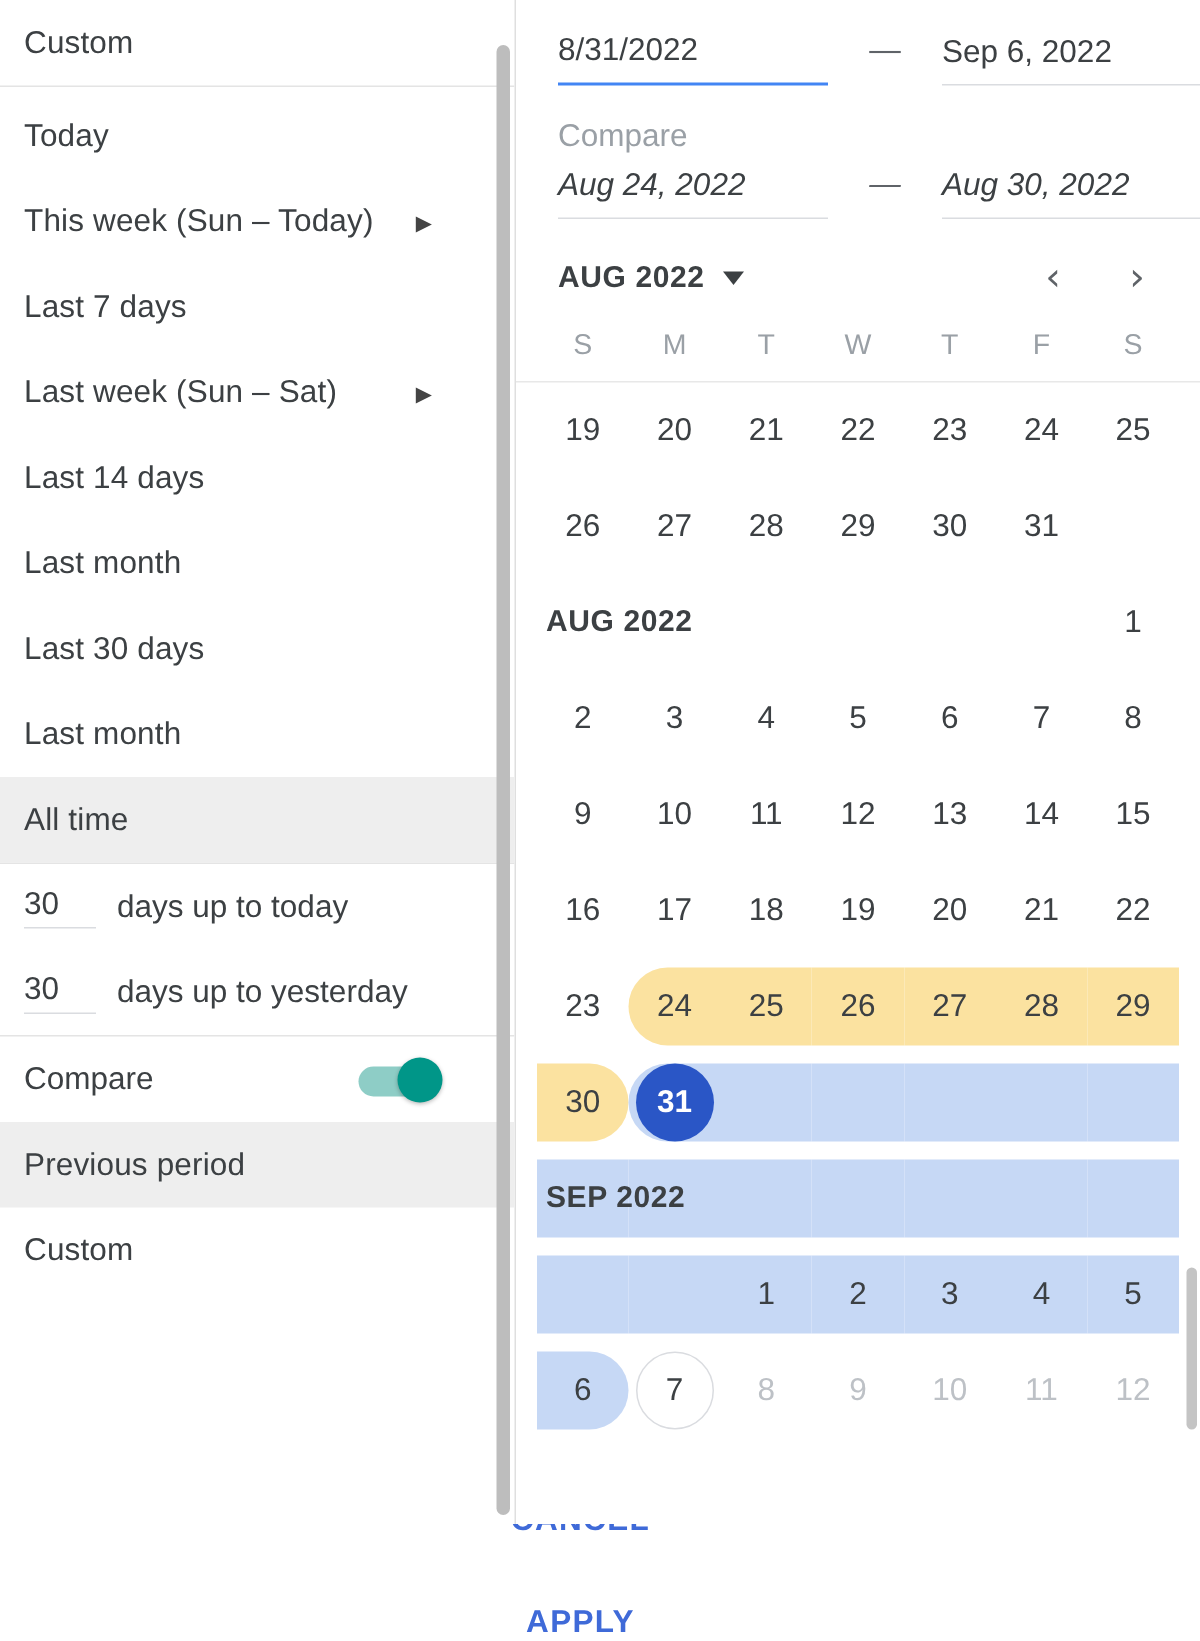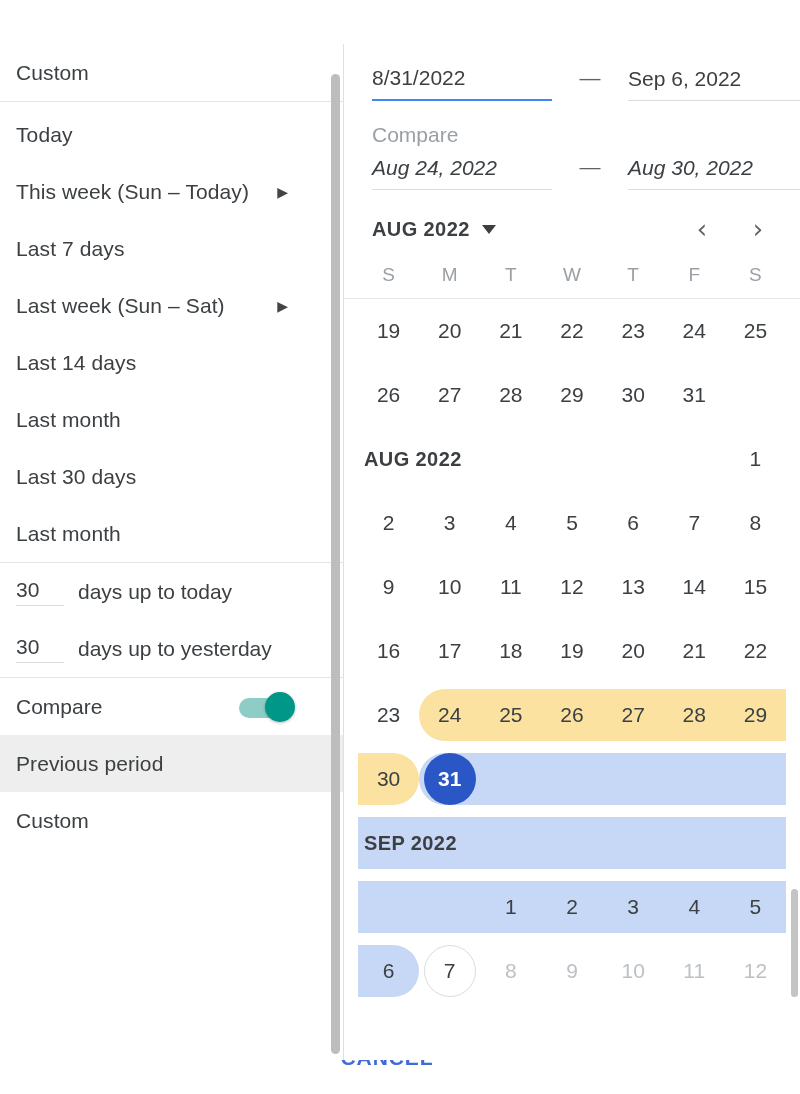--- a/index.html
+++ b/index.html
@@ -11,21 +11,20 @@
     font-family: "Liberation Sans", sans-serif;
     -webkit-font-smoothing: antialiased;
   }
 
   #root {
     position: relative;
     width: 800px; height: 841px;
     display: flex;
     flex-direction: column;
     background: #1d4ed8;
-    margin-top: 44px;
   }
 
   .body-row {
     display: flex;
     flex-direction: row;
     height: 1016px;
     width: 800px;
     position: relative;
   }
 
@@ -370,20 +369,23 @@
           </div>
           <div class="sb-item">
             <span>Last month</span>
           </div>
           <div class="sb-item">
             <span>Last 30 days</span>
           </div>
           <div class="sb-item">
             <span>Last month</span>
           </div>
+          <div class="sb-item selected">
+            <span>All time</span>
+          </div>
         </div>
 
       <div class="sb-divider"></div>
 
       <div id="days-rows">
           <div class="sb-numrow">
             <input class="num-input" type="text" value="30" style="">
             <span class="numrow-label">days up to today</span>
           </div>
           <div class="sb-numrow">

